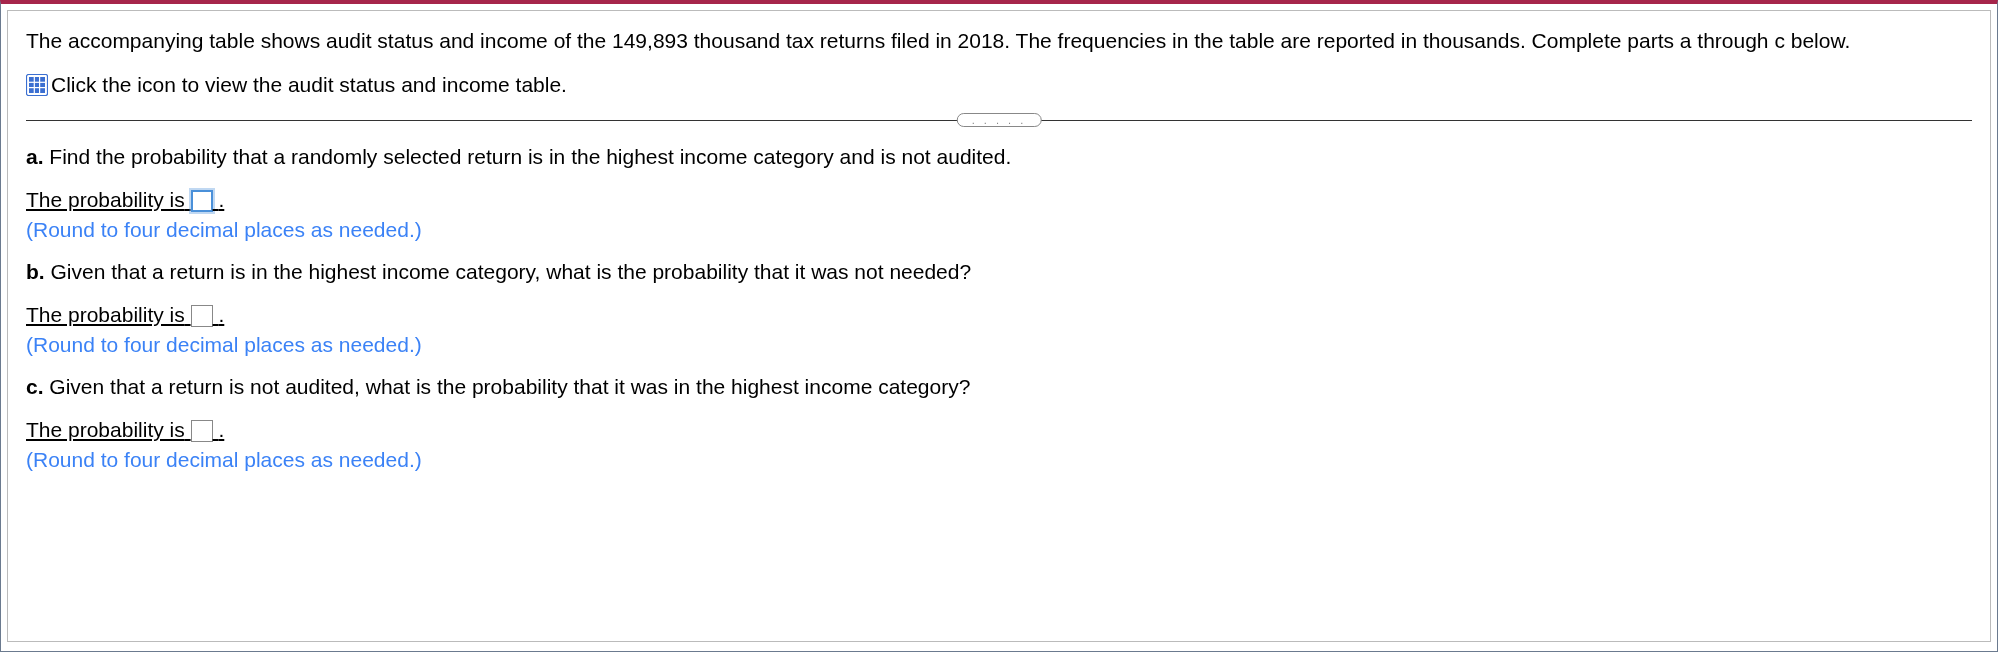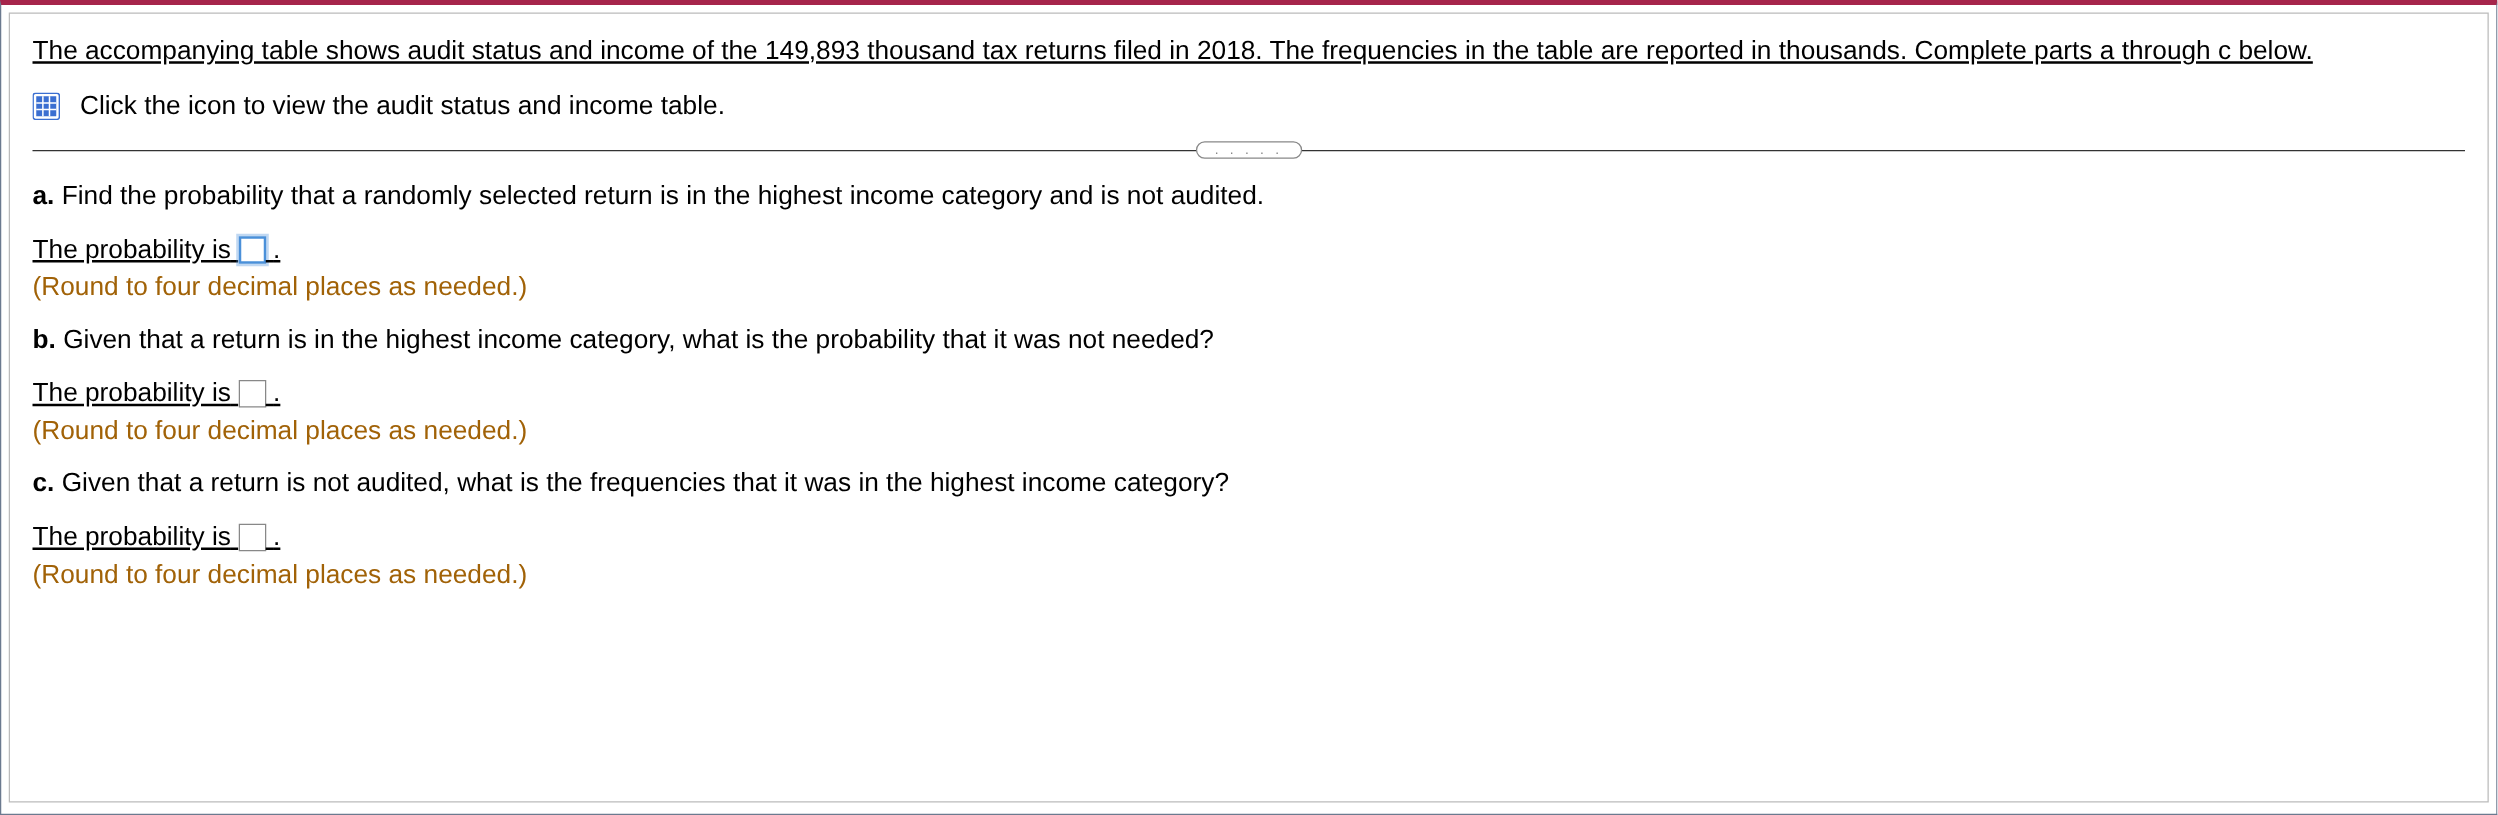--- a/index.html
+++ b/index.html
@@ -22,26 +22,25 @@
   }
   .inner {
     border: 1px solid #bbb;
     margin: 6px;
     padding: 16px 18px 24px 18px;
     min-height: 632px;
   }
   .intro {
     line-height: 1.35;
     margin-bottom: 18px;
-    text-decoration: underline;
   }
   .icon-row {
     display: flex;
     align-items: center;
-    gap: 16px;
+    gap: 3px;
     margin-bottom: 14px;
   }
   .table-icon {
     width: 22px;
     height: 22px;
     display: inline-block;
     flex-shrink: 0;
   }
   .separator-wrap {
     position: relative;
@@ -90,21 +89,21 @@
     font-size: 16px;
     padding: 0;
     background: #fff;
   }
   .input-box.active {
     border: 2px solid #4a90d9;
     outline: 2px solid rgba(74,144,217,0.35);
     outline-offset: 0;
   }
   .hint {
-    color: #a16207;
+    color: #3b82f6;
     margin-top: 2px;
   }
 </style>
 </head>
 <body>
 
 <div class="outer">
   <div class="inner">
 
     <div class="intro">The accompanying table shows audit status and income of the 149,893 thousand tax returns filed in 2018. The frequencies in the table are reported in thousands. Complete parts a through c below.</div>
@@ -145,21 +144,21 @@
       <div class="answer-line">
         <span>The probability is</span>
         <input class="input-box" type="text" style="">
         <span>.</span>
       </div>
       <div class="hint">(Round to four decimal places as needed.)</div>
     </div>
 
     <div class="part">
       <span class="label">c.</span>
-      <span>Given that a return is not audited, what is the frequencies that it was in the highest income category?</span>
+      <span>Given that a return is not audited, what is the probability that it was in the highest income category?</span>
       <div class="answer-line">
         <span>The probability is</span>
         <input class="input-box" type="text" style="">
         <span>.</span>
       </div>
       <div class="hint">(Round to four decimal places as needed.)</div>
     </div>
 
   </div>
 </div>

